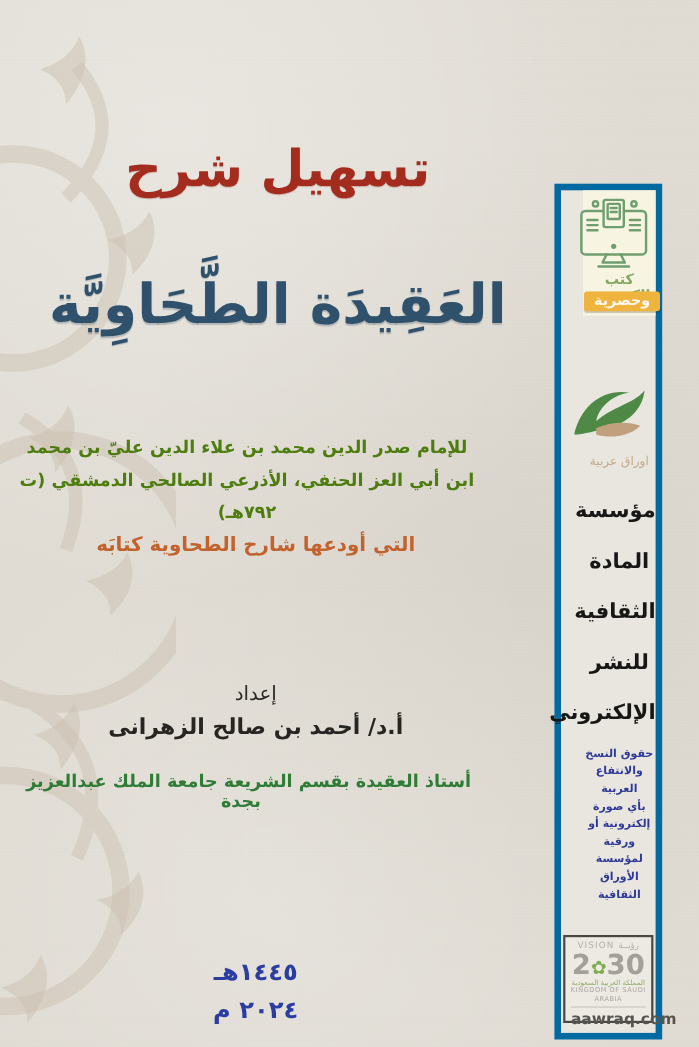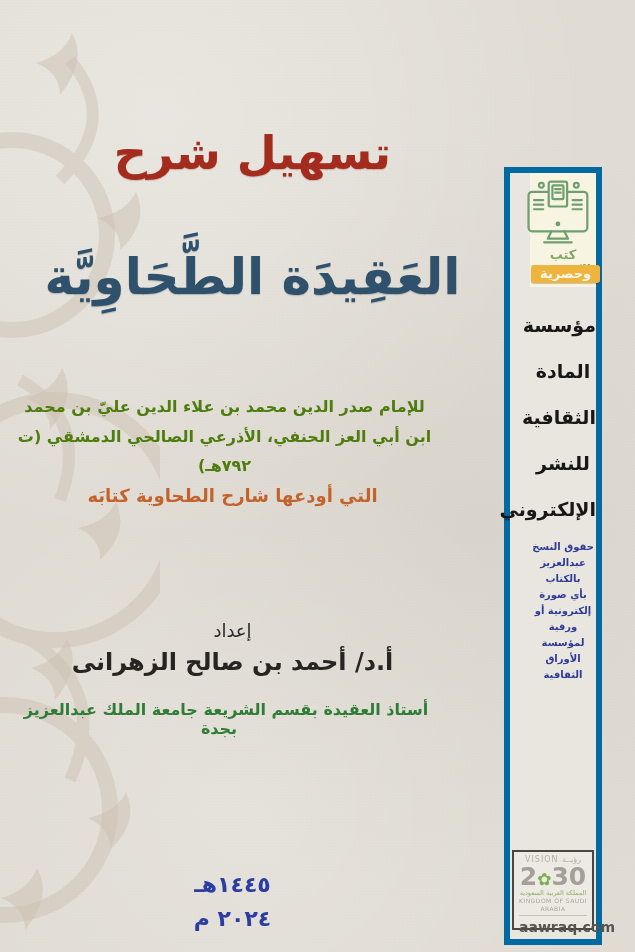--- a/index.html
+++ b/index.html
@@ -21,21 +21,21 @@
   .content > div{position:absolute;left:0;right:0;text-align:center;}
   .supertitle{top:126px;font-size:46px;font-weight:bold;color:#a42c1e;
     text-shadow:0 1px 1px rgba(120,30,20,.25);}
   .main-title{top:240px;font-size:50px;font-weight:bold;color:#2f516b;
     line-height:1.5;text-shadow:0 1px 1px rgba(40,60,80,.25);}
   .author{top:392px;font-size:16px;font-weight:bold;color:#4d7c0f;line-height:1.85;
     padding-right:56px;}
   .tagline{top:477px;font-size:18px;font-weight:bold;color:#c2632d;line-height:2.1;
     padding-right:40px;}
   .prep-label{top:620px;font-size:18px;color:#2b2a28;padding-right:40px;}
-  .preparer{top:648px;font-size:24px;font-weight:bold;color:#262522;padding-right:40px;}
+  .preparer{top:648px;font-size:20px;font-weight:bold;color:#262522;padding-right:40px;}
   .affiliation{top:700px;font-size:16px;font-weight:bold;color:#2e7c35;padding-right:53px;}
   .affiliation .city{margin-right:14px;}
   .dates{top:868px;font-size:22px;font-weight:bold;color:#2c3da2;line-height:1.55;
     padding-right:40px;}
   
   .strip{position:absolute;left:504px;top:167px;width:98px;height:778px;
     background:#e9e6df;border:6px solid #0369a1;box-sizing:border-box;padding-left:20px;}
   .ebadge{position:relative;height:114px;background:#f8f4e2;padding-top:5px;
     box-sizing:border-box;}
   .ebadge svg{display:block;margin:0 auto;}
@@ -128,31 +128,38 @@
       <rect x="37" y="8" width="12" height="15" rx="1"></rect>
       <path d="M40 12 h6 M40 16 h6"></path>
       <circle cx="43" cy="50" r="1.4" fill="#6f9f70"></circle>
       <path d="M36 58 l-4 8 h22 l-4 -8"></path>
       <path d="M28 70 h30"></path>
     </svg>
     <div class="ebadge-label">كتب إلكترونية</div>
     <div class="ebadge-pill">وحصرية</div>
   </div>
 
+  <div class="pub-logo">
+    <svg width="82" height="62" viewBox="0 0 82 62">
+      <path d="M8 50 C14 24 34 8 58 12 C42 14 30 26 28 38 C44 24 62 22 72 10 C70 28 56 40 38 44 C30 46 16 50 8 50 Z" fill="#4e8a46"></path>
+      <path d="M28 44 C42 38 58 38 68 42 C58 52 40 54 28 50 Z" fill="#c0a07d"></path>
+    </svg>
+    <div class="pub-logo-caption">اوراق عربية</div>
+  </div>
 
   <div class="foundation">
     <div>مؤسسة</div>
     <div>المادة</div>
     <div>الثقافية</div>
     <div>للنشر</div>
     <div>الإلكتروني</div>
   </div>
 
   <div class="copyright">
-    <div>حقوق النسخ عبدالعزيز بالكتاب</div>
+    <div>حقوق النسخ والانتفاع العربية</div>
     <div>بأي صورة إلكترونية أو ورقية</div>
     <div>لمؤسسة الأوراق الثقافية</div>
   </div>
 
   <div class="vision-box">
     <div class="vision-top">VISION رؤيــة</div>
     <div class="vision-year"><span>2</span><span class="emblem">✿</span><span>30</span></div>
     <div class="vision-ksa-ar">المملكة العربية السعودية</div>
     <div class="vision-ksa-en">KINGDOM OF SAUDI ARABIA</div>
     <div class="vision-site">aawraq.com</div>

